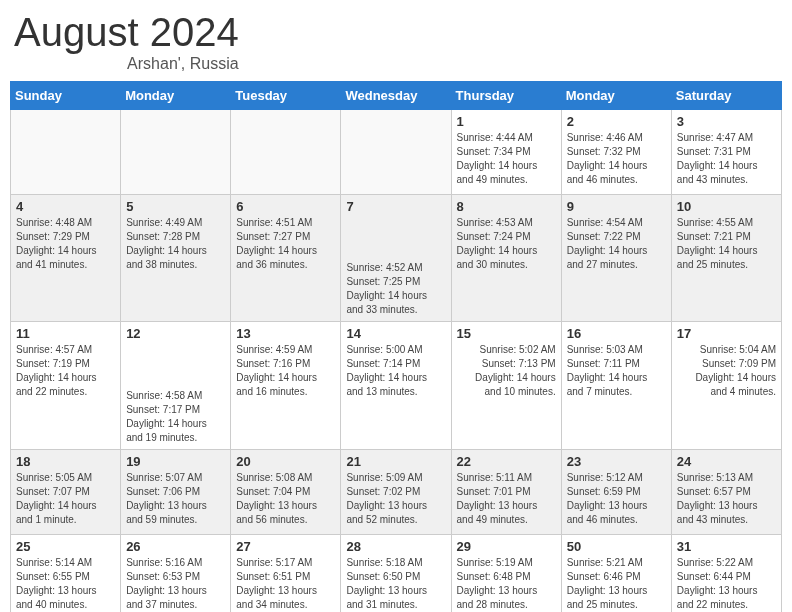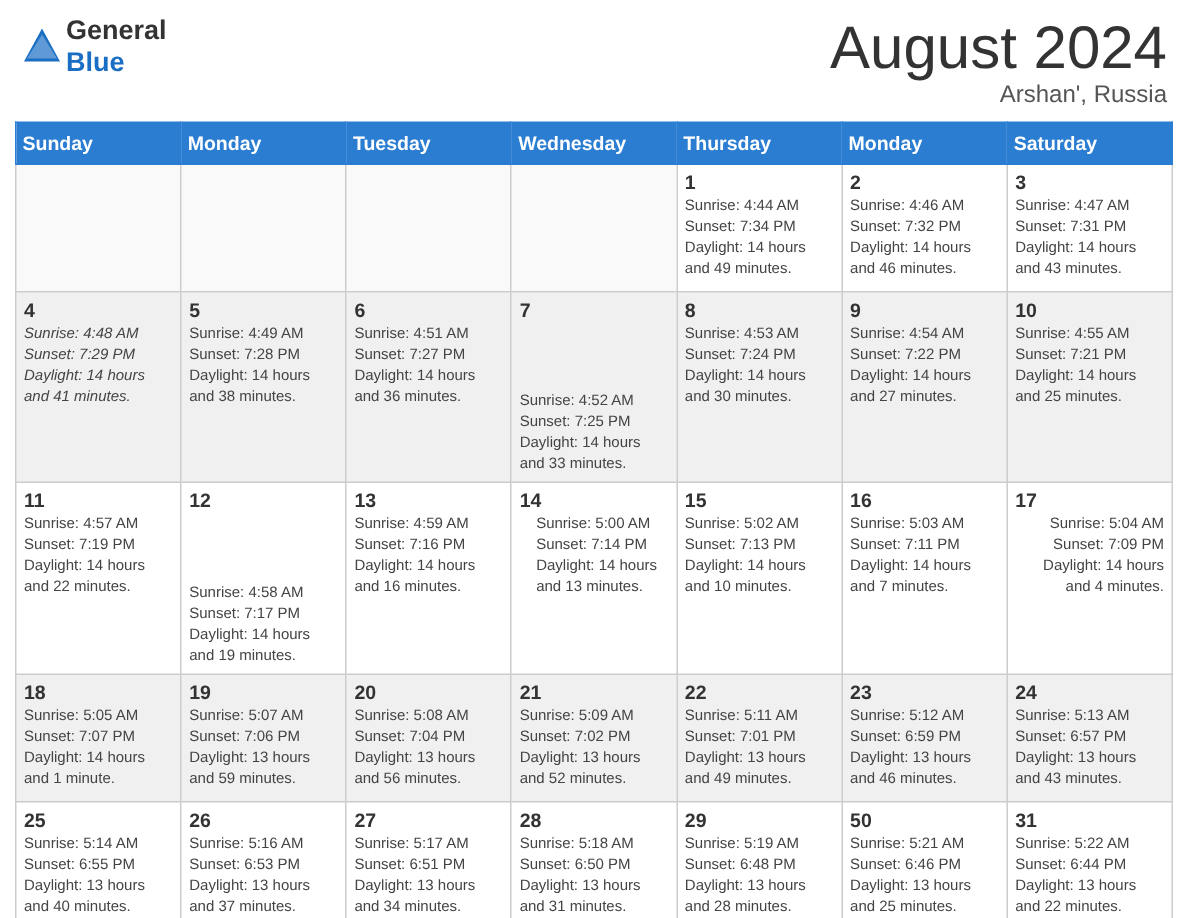--- a/index.html
+++ b/index.html
@@ -92,30 +92,20 @@
       font-size: 11px;
       color: #555;
       text-align: left;
       padding-left: 4px;
     }
   </style>
 </head>
 <body>
 
 <div class="header-area">
-  <div class="logo">
-    <svg class="logo-icon" viewBox="0 0 28 28">
-      <polygon points="14,2 26,24 2,24" fill="#1a6fc4"></polygon>
-      <polygon points="14,6 24,22 4,22" fill="#fff" opacity="0.3"></polygon>
-    </svg>
-    <div>
-      <span class="logo-text-general">General</span><br>
-      <span class="logo-text-blue">Blue</span>
-    </div>
-  </div>
   <div class="title-area">
     <div class="month-title">August 2024</div>
     <div class="location-title">Arshan', Russia</div>
   </div>
 </div>
 
 <table>
   <thead>
     <tr>
     <th>Sunday</th>
@@ -151,21 +141,21 @@
           <span class="day-number">3</span>
           <div class="day-info" style="white-space: pre-line;">Sunrise: 4:47 AM
 Sunset: 7:31 PM
 Daylight: 14 hours
 and 43 minutes.</div>
         </td>
       </tr>
       <tr>
         <td class="shaded">
           <span class="day-number">4</span>
-          <div class="day-info" style="white-space: pre-line; font-style: italic;">Sunrise: 4:48 AM
+          <div class="day-info" style="white-space: pre-line;">Sunrise: 4:48 AM
 Sunset: 7:29 PM
 Daylight: 14 hours
 and 41 minutes.</div>
         </td>
         <td class="shaded">
           <span class="day-number">5</span>
           <div class="day-info" style="white-space: pre-line;">Sunrise: 4:49 AM
 Sunset: 7:28 PM
 Daylight: 14 hours
 and 38 minutes.</div>
@@ -223,28 +213,28 @@
         </td>
         <td>
           <span class="day-number">13</span>
           <div class="day-info" style="white-space: pre-line;">Sunrise: 4:59 AM
 Sunset: 7:16 PM
 Daylight: 14 hours
 and 16 minutes.</div>
         </td>
         <td>
           <span class="day-number">14</span>
-          <div class="day-info" style="white-space: pre-line; margin-left: 11px;">Sunrise: 5:00 AM
+          <div class="day-info" style="white-space: pre-line;">Sunrise: 5:00 AM
 Sunset: 7:14 PM
 Daylight: 14 hours
 and 13 minutes.</div>
         </td>
         <td>
           <span class="day-number">15</span>
-          <div class="day-info" style="white-space: pre-line;">Sunrise: 5:02 AM
+          <div class="day-info" style="white-space: pre-line; text-align: right;">Sunrise: 5:02 AM
 Sunset: 7:13 PM
 Daylight: 14 hours
 and 10 minutes.</div>
         </td>
         <td>
           <span class="day-number">16</span>
           <div class="day-info" style="white-space: pre-line;">Sunrise: 5:03 AM
 Sunset: 7:11 PM
 Daylight: 14 hours
 and 7 minutes.</div>

